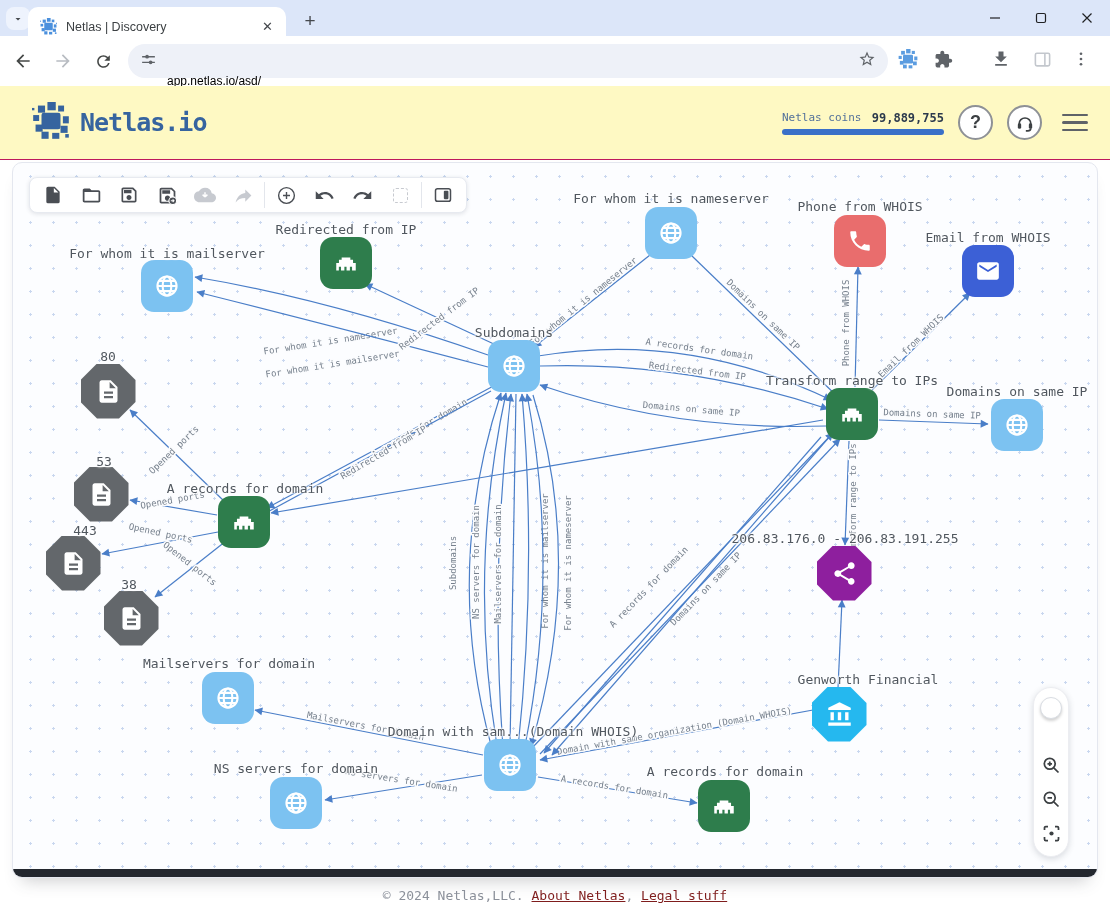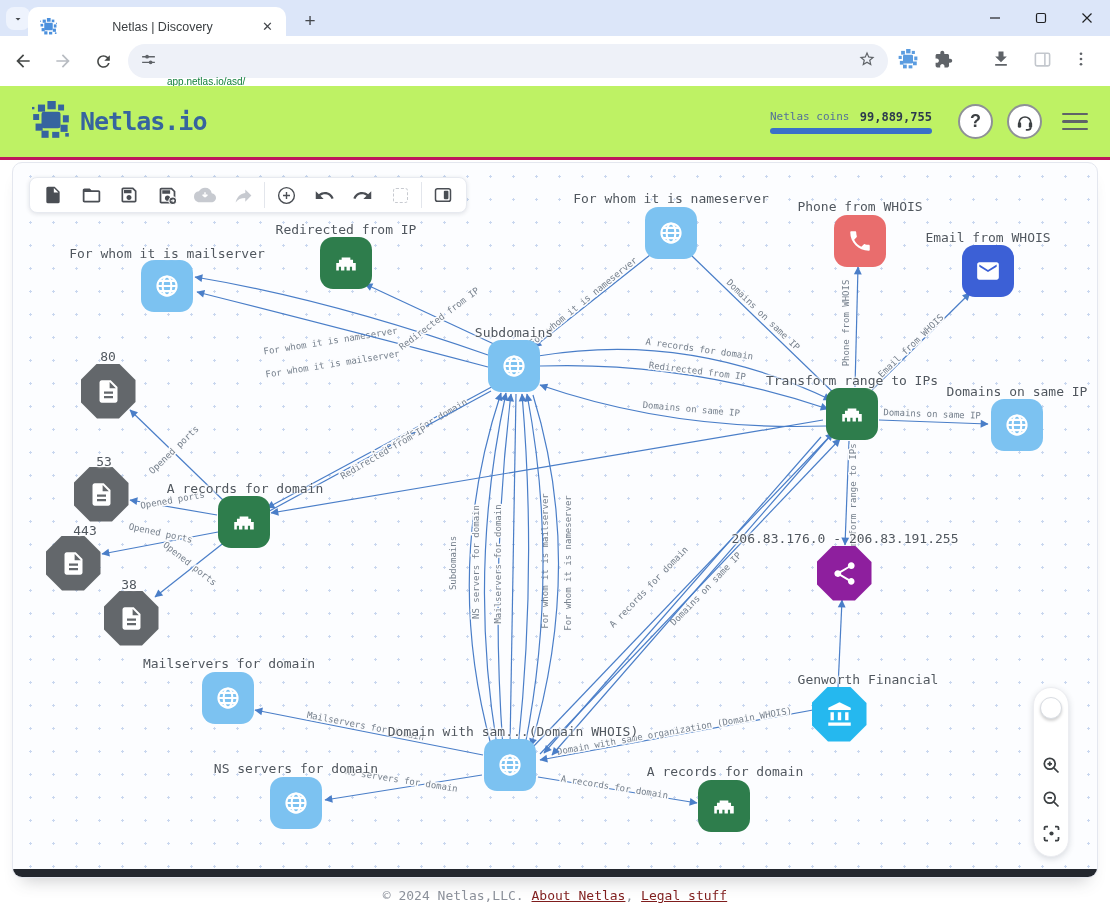--- a/index.html
+++ b/index.html
@@ -6,49 +6,49 @@
   html,body { width:1110px; height:922px; overflow:hidden; background:#fff;
     font-family:"Liberation Sans", sans-serif; }
 
   
   .chrome-top { height:36px; background:#dce6f9; position:relative; }
   .tab-chevron { position:absolute; left:6px; top:7px; width:24px; height:23px;
     background:#eef3fd; border-radius:8px; display:flex; align-items:center;
     justify-content:center; font-size:11px; color:#45494e; cursor:pointer; }
   .tab { position:absolute; left:28px; top:7px; width:258px; height:29px;
     background:#fff; border-radius:10px 10px 0 0; display:flex; align-items:center;
-    padding:10px 10px 0 12px;text-align:center; }
+    padding:10px 10px 0 12px; }
   .tab-favicon { width:17px; height:17px; flex:0 0 auto; }
   .tab-title { font-size:12.5px; color:#3c4043; margin-left:9px; flex:1;
     white-space:nowrap; overflow:hidden; }
   .tab-close { width:17px; height:17px; border-radius:50%; display:flex;
     align-items:center; justify-content:center; font-size:13px; color:#44474c; }
   .new-tab { position:absolute; left:296px; top:7px; width:28px; height:28px;
     display:flex; align-items:center; justify-content:center; font-size:19px;
     color:#45494e; font-weight:400; }
   .win-controls { position:absolute; right:0; top:0; height:36px; display:flex; }
   .win-btn { width:46px; height:36px; display:flex; align-items:center;
     justify-content:center; color:#202124; }
   .toolbar-row { height:50px; background:#fff; display:flex; align-items:center;
     position:relative; }
   .nav-btn { width:34px; height:34px; display:flex; align-items:center;
     justify-content:center; margin-left:6px; border-radius:50%; }
   .url-pill { margin-left:8px; width:760px; height:34px; background:#eef1f8;
     border-radius:17px; display:flex; align-items:center; padding:0 12px; }
-  .url-text { font-size:10px; color:#15803d; margin-left:10px; flex:1;margin-top:40px; }
+  .url-text { font-size:12px; color:#000000; margin-left:10px; flex:1;margin-top:40px; }
   .chrome-right { display:flex; align-items:center; margin-left:10px; gap:16px; }
 
   
-  .site-header { height:74px; background:#bef264; display:flex; align-items:center;
-    padding:0 22px 0 32px; border-bottom:3px solid #be185d; position:relative; }
+  .site-header { height:74px; background:#fef9c3; display:flex; align-items:center;
+    padding:0 22px 0 32px; border-bottom:1px solid #be185d; position:relative; }
   .logo-wrap { display:flex; align-items:center; gap:10px; cursor:pointer; }
   .logo-text { font-family:"DejaVu Sans Mono", monospace; font-size:25px;
     font-weight:bold; color:#36649f; letter-spacing:-1px; }
   .header-right { margin-left:auto; display:flex; align-items:center; gap:14px; }
-  .coins { width:162px; margin-right:12px; }
+  .coins { width:162px; }
   .coins-row { display:flex; justify-content:space-between;
     font-family:"DejaVu Sans Mono", monospace; }
   .coins-label { font-size:11px; color:#53719a; }
   .coins-value { font-size:12px; font-weight:bold; color:#2c3a4d; }
   .coins-bar { height:6px; background:#3a70c8; border-radius:3px; margin-top:4px; }
   .circle-btn { width:35px; height:35px; border-radius:50%; border:2px solid #8e9196;
     display:flex; align-items:center; justify-content:center; font-size:18px;
     font-weight:bold; color:#3c4043; background:#fff; cursor:pointer; }
   .hamburger { width:26px; display:flex; flex-direction:column; gap:5px;
     margin-left:6px; cursor:pointer; }

